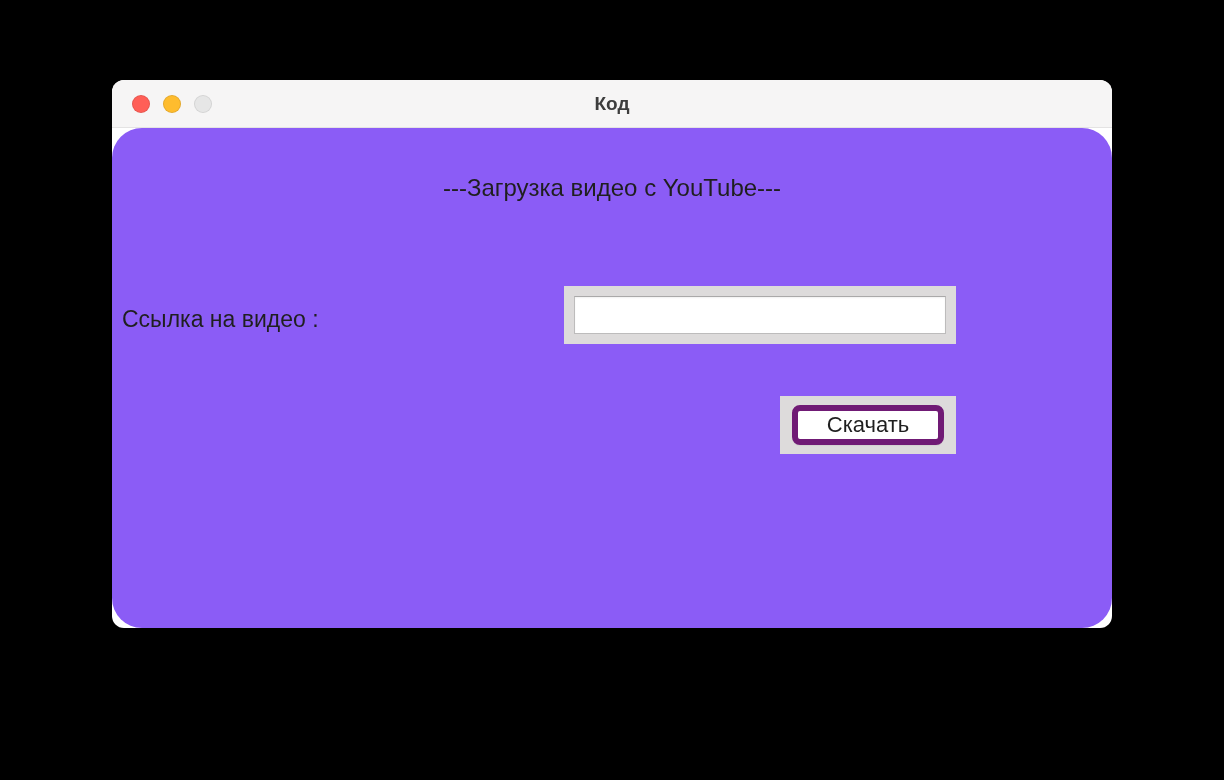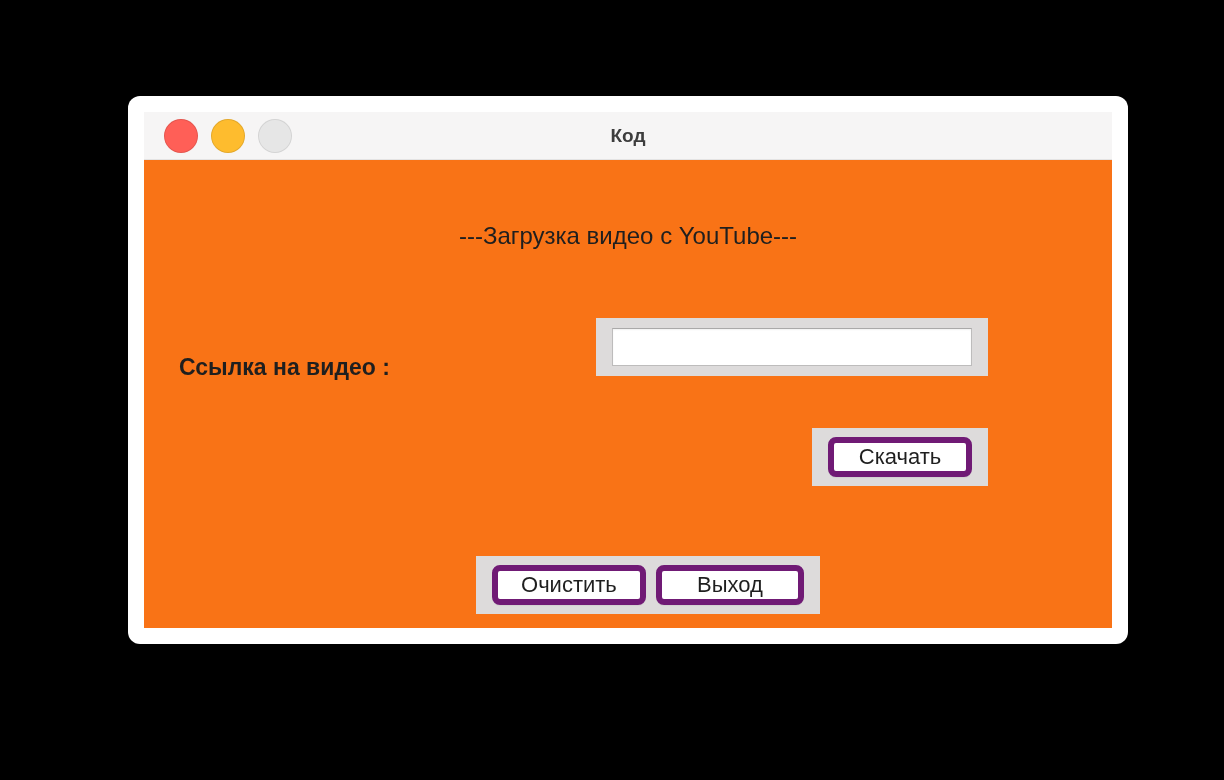--- a/index.html
+++ b/index.html
@@ -1,17 +1,17 @@
 <!DOCTYPE html>
 <html><head>
   <meta charset="utf-8">
   <style>
     * {
       margin: 0;
-      padding: 16px;
+      padding: 0;
       box-sizing: border-box;
     }
 
     body {
       width: 1224px;
       height: 780px;
       background: #000000;
       font-family: -apple-system, BlinkMacSystemFont, "Helvetica Neue", Arial, sans-serif;
       display: flex;
       align-items: flex-start;
@@ -73,42 +73,43 @@
     .window-title {
       width: 100%;
       text-align: center;
       font-size: 19px;
       font-weight: 600;
       color: #3d3d3d;
     }
 
     .window-body {
       flex: 1;
-      background: #f97316;
+      background: #8b5cf6;
       position: relative;
+      border-radius: 30px;
     }
 
     .heading {
       position: absolute;
       top: 46px;
       left: 0;
       width: 100%;
       text-align: center;
       font-size: 24px;
       color: #1f1f1f;
       font-weight: 400;
     }
 
     .link-label {
       position: absolute;
       top: 178px;
-      left: 19px;
+      left: 10px;
       font-size: 23px;
       color: #1f1f1f;
-      font-weight: 700;
+      font-weight: 400;
     }
 
     .input-wrap {
       position: absolute;
       top: 158px;
       left: 452px;
       width: 392px;
       height: 58px;
       background: #dddbdb;
       display: flex;
@@ -201,20 +202,16 @@
     <div class="link-label">Ссылка на видео :</div>
 
     <div class="input-wrap">
       <input type="text" class="link-input" value="" style="">
     </div>
 
     <div class="download-wrap">
       <button class="mac-button btn-download">Скачать</button>
     </div>
 
-    <div class="bottom-buttons">
-      <button class="mac-button btn-clear">Очистить</button>
-      <button class="mac-button btn-exit">Выход</button>
-    </div>
 
   </div>
 
 </div>
 
 </body></html>

